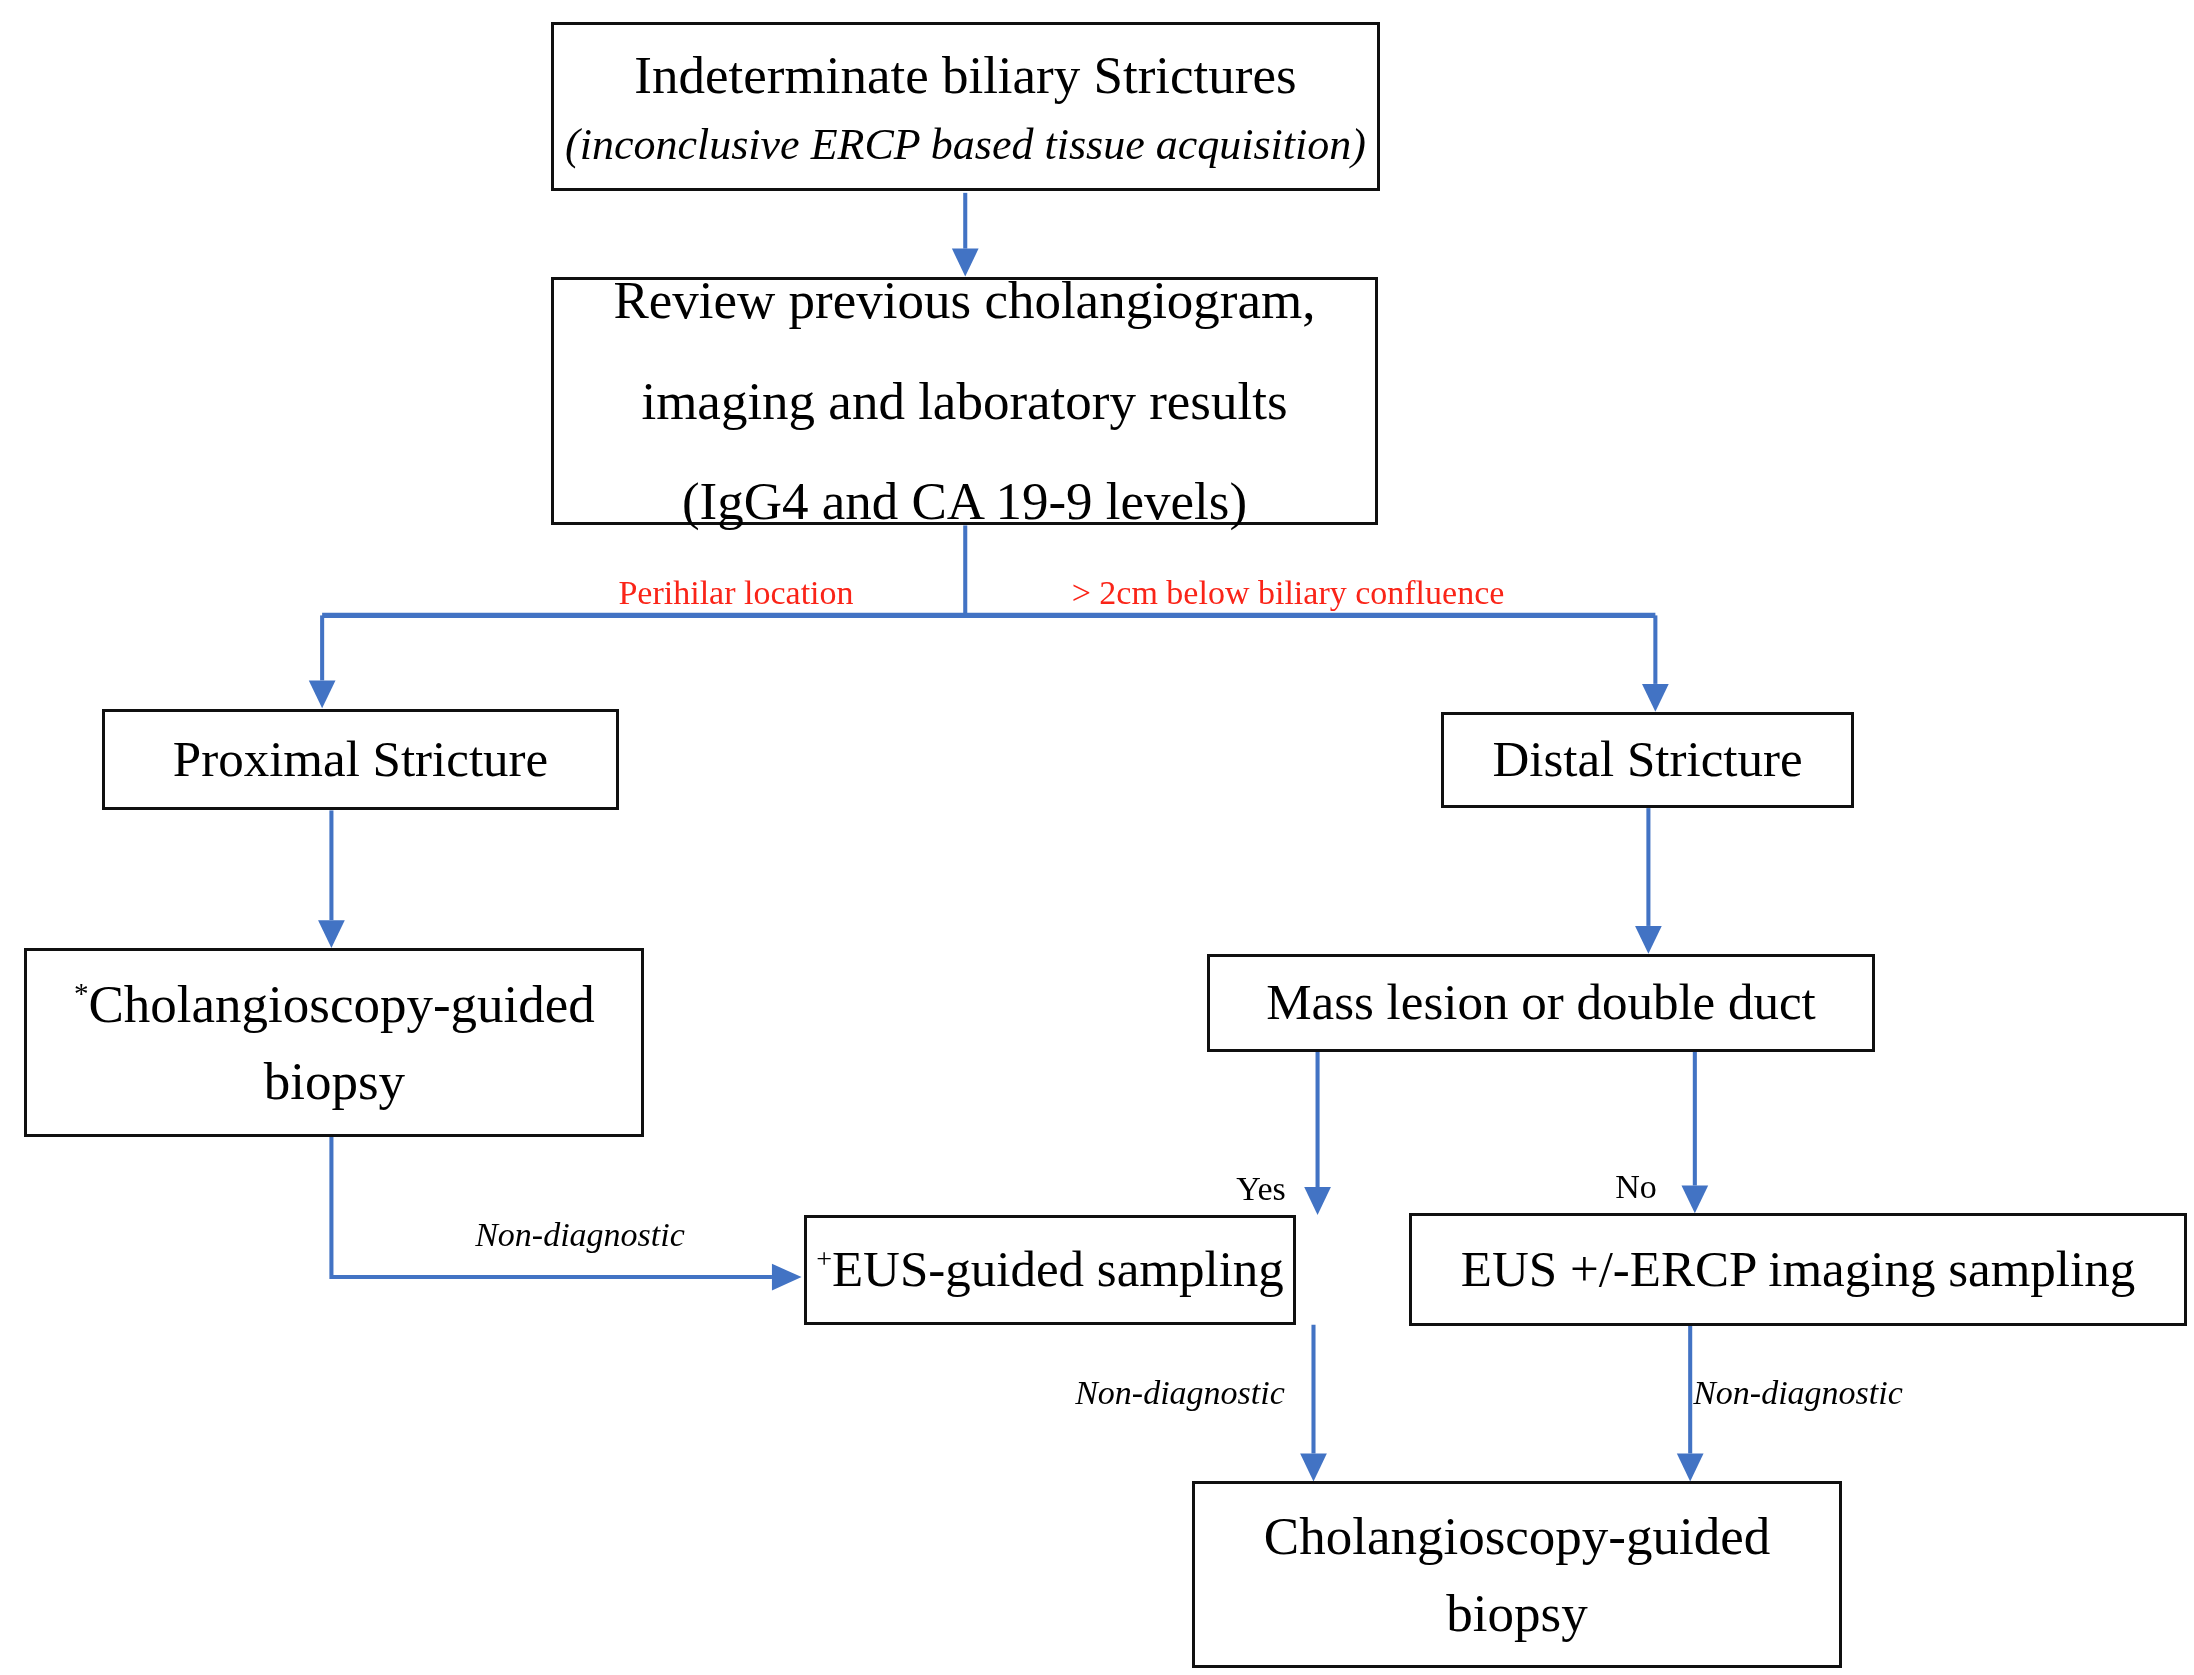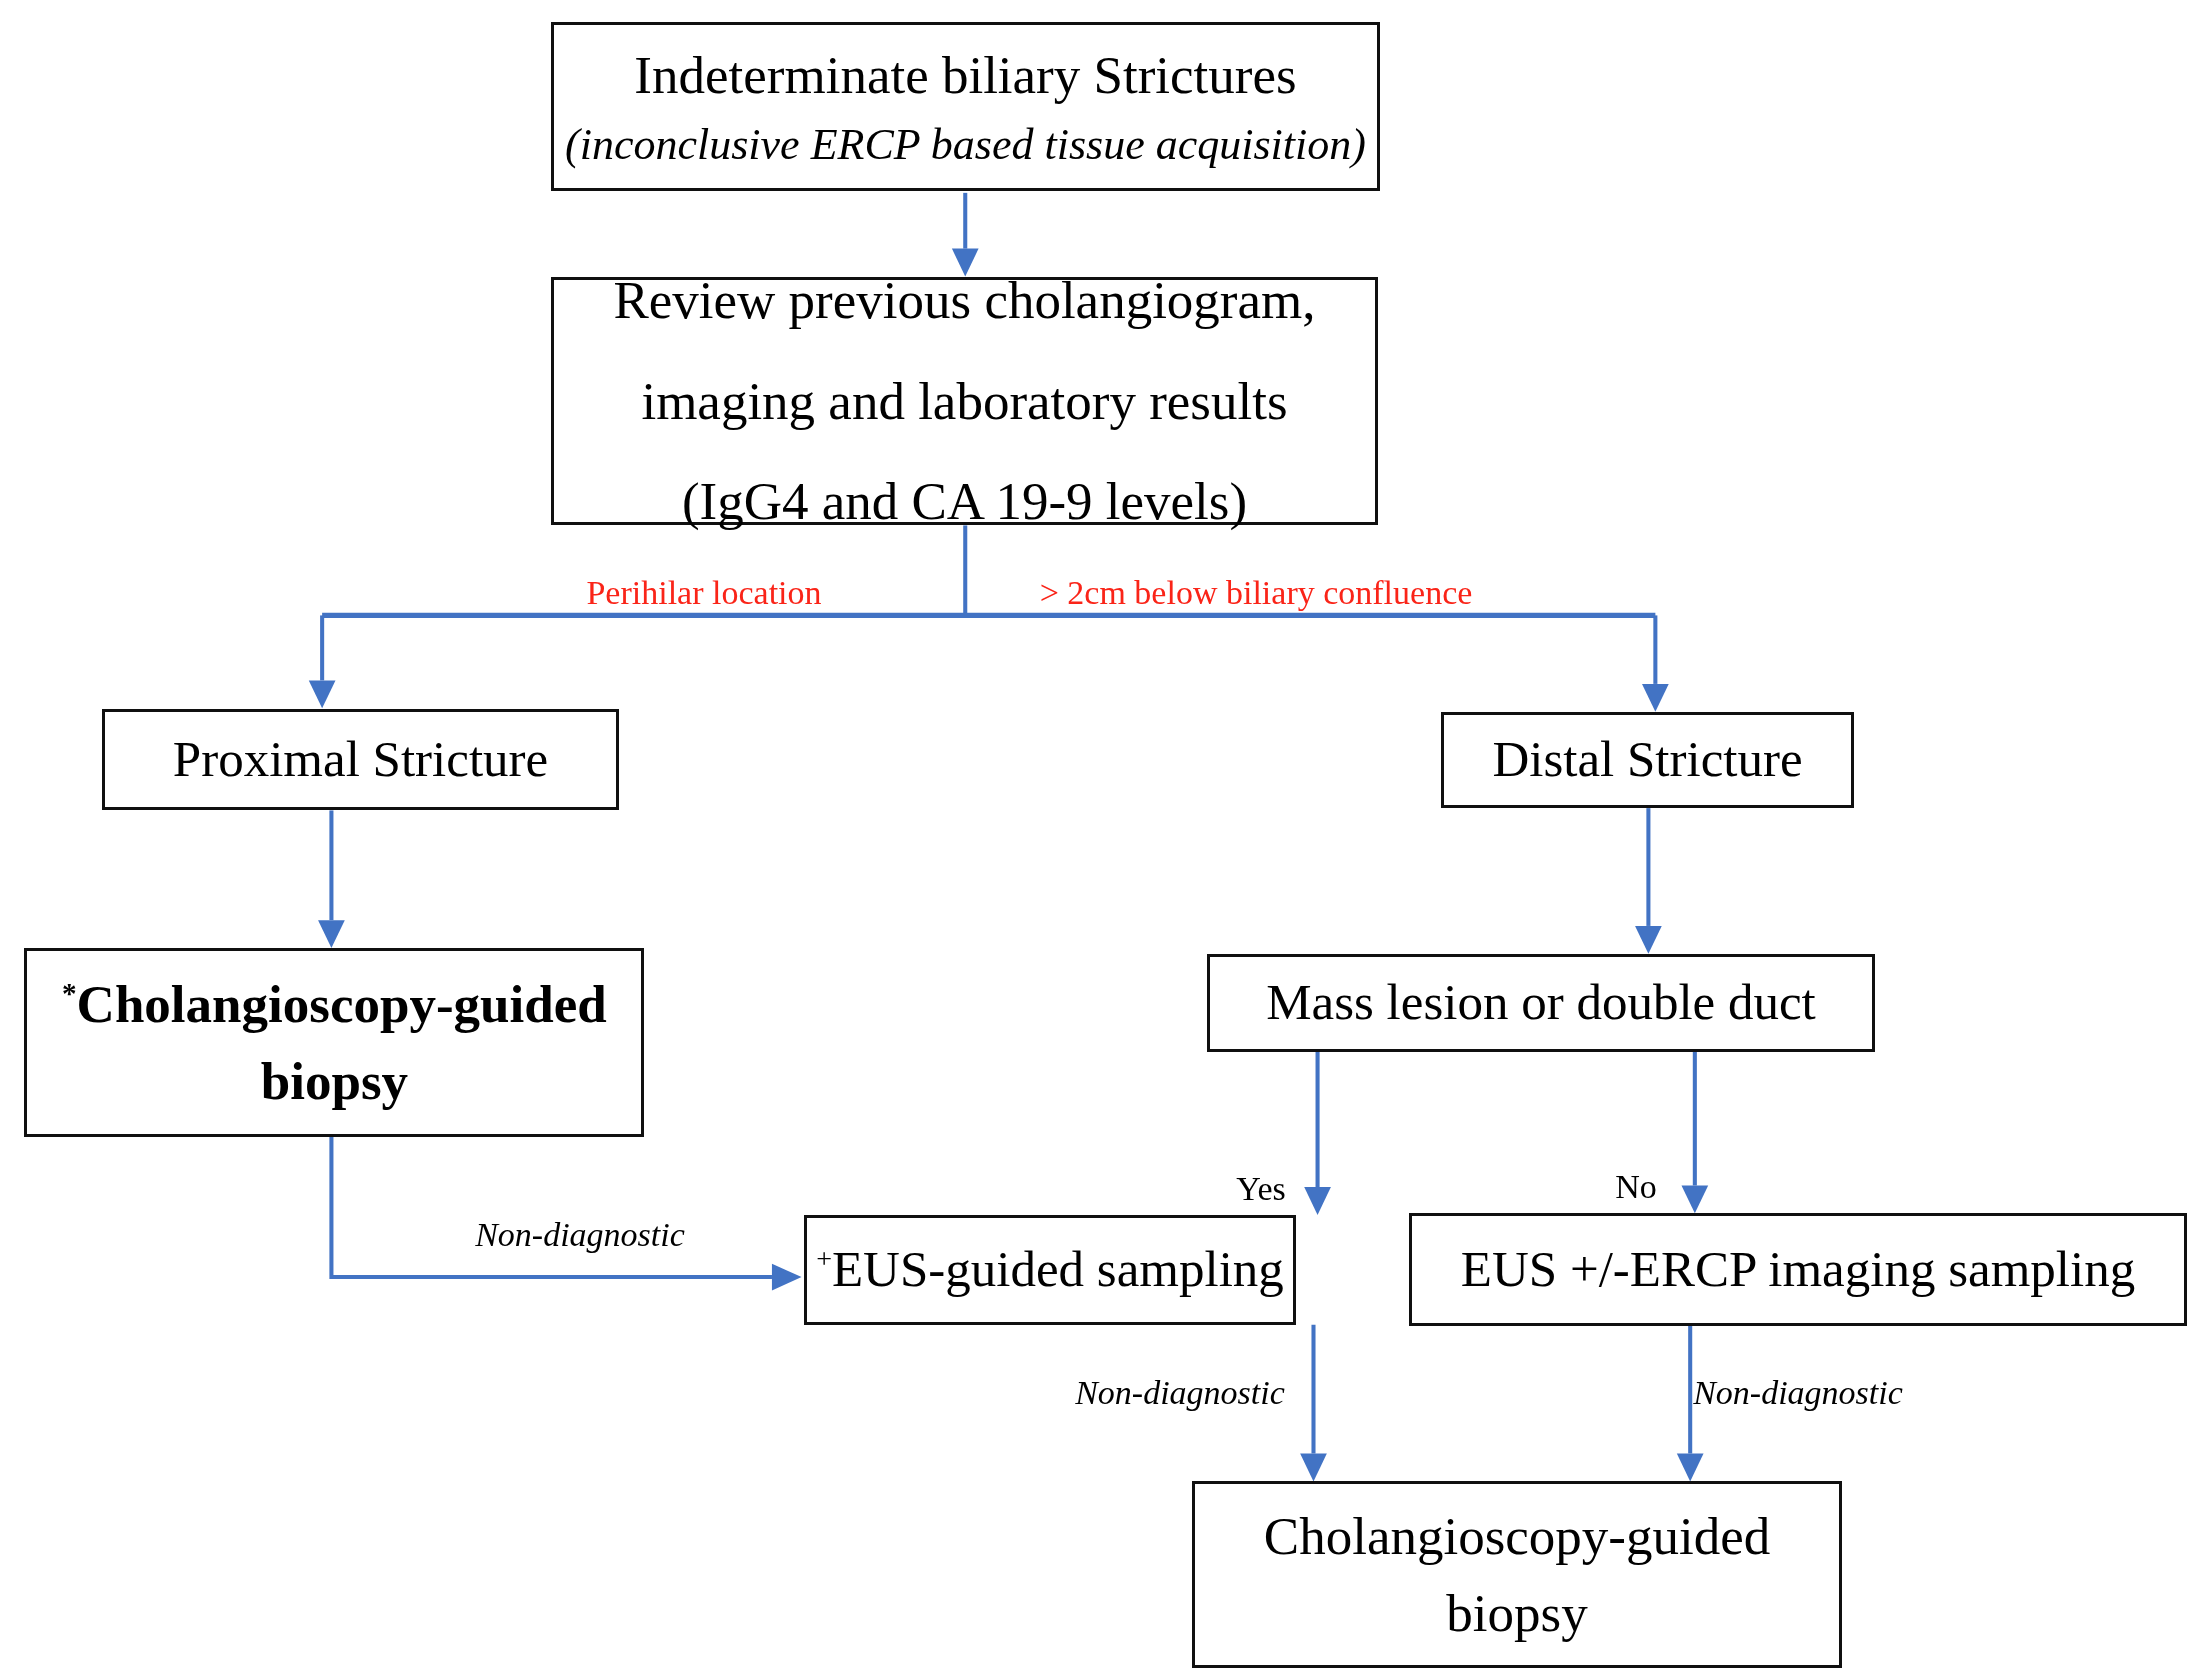--- a/index.html
+++ b/index.html
@@ -36,21 +36,21 @@
   .fs-md{font-size:51px;}
   .node .subtitle{font-style:italic;font-size:44px;line-height:1.4;}
   .node sup{font-size:55%;line-height:0;vertical-align:super;}
   .edge-label{
     position:absolute;
     transform:translate(-50%,-50%);
     white-space:nowrap;
     font-size:34px;
     line-height:1;
   }
-  .edge-label.red{color:var(--red);}
+  .edge-label.red{color:var(--red);margin-left:32px;}
   .edge-label.italic{font-style:italic;}
 </style>
 </head>
 <body>
 
 <div class="canvas">
 
   <svg class="edges" viewBox="0 0 3780 2887" aria-hidden="true">
 
     <g>
@@ -121,21 +121,21 @@
   </div>
 
   <div class="node fs-md" style="left:102px;top:709px;width:517px;height:101px;">
     <div>Proximal Stricture</div>
   </div>
 
   <div class="node fs-md" style="left:1441px;top:712px;width:413px;height:96px;">
     <div>Distal Stricture</div>
   </div>
 
-  <div class="node fs-lg" style="left:24.4px;top:948px;width:620px;height:189px;font-weight:bold;">
+  <div class="node fs-lg" style="left:24.4px;top:948px;width:620px;height:189px;">
     <div><sup>*</sup><span>Cholangioscopy-guided</span></div>
     <div>biopsy</div>
   </div>
 
   <div class="node fs-md" style="left:1207px;top:954px;width:668px;height:98px;">
     <div>Mass lesion or double duct</div>
   </div>
 
   <div class="node fs-md" style="left:804px;top:1215px;width:492px;height:110px;">
     <div><sup>+</sup><span>EUS-guided sampling</span></div>

